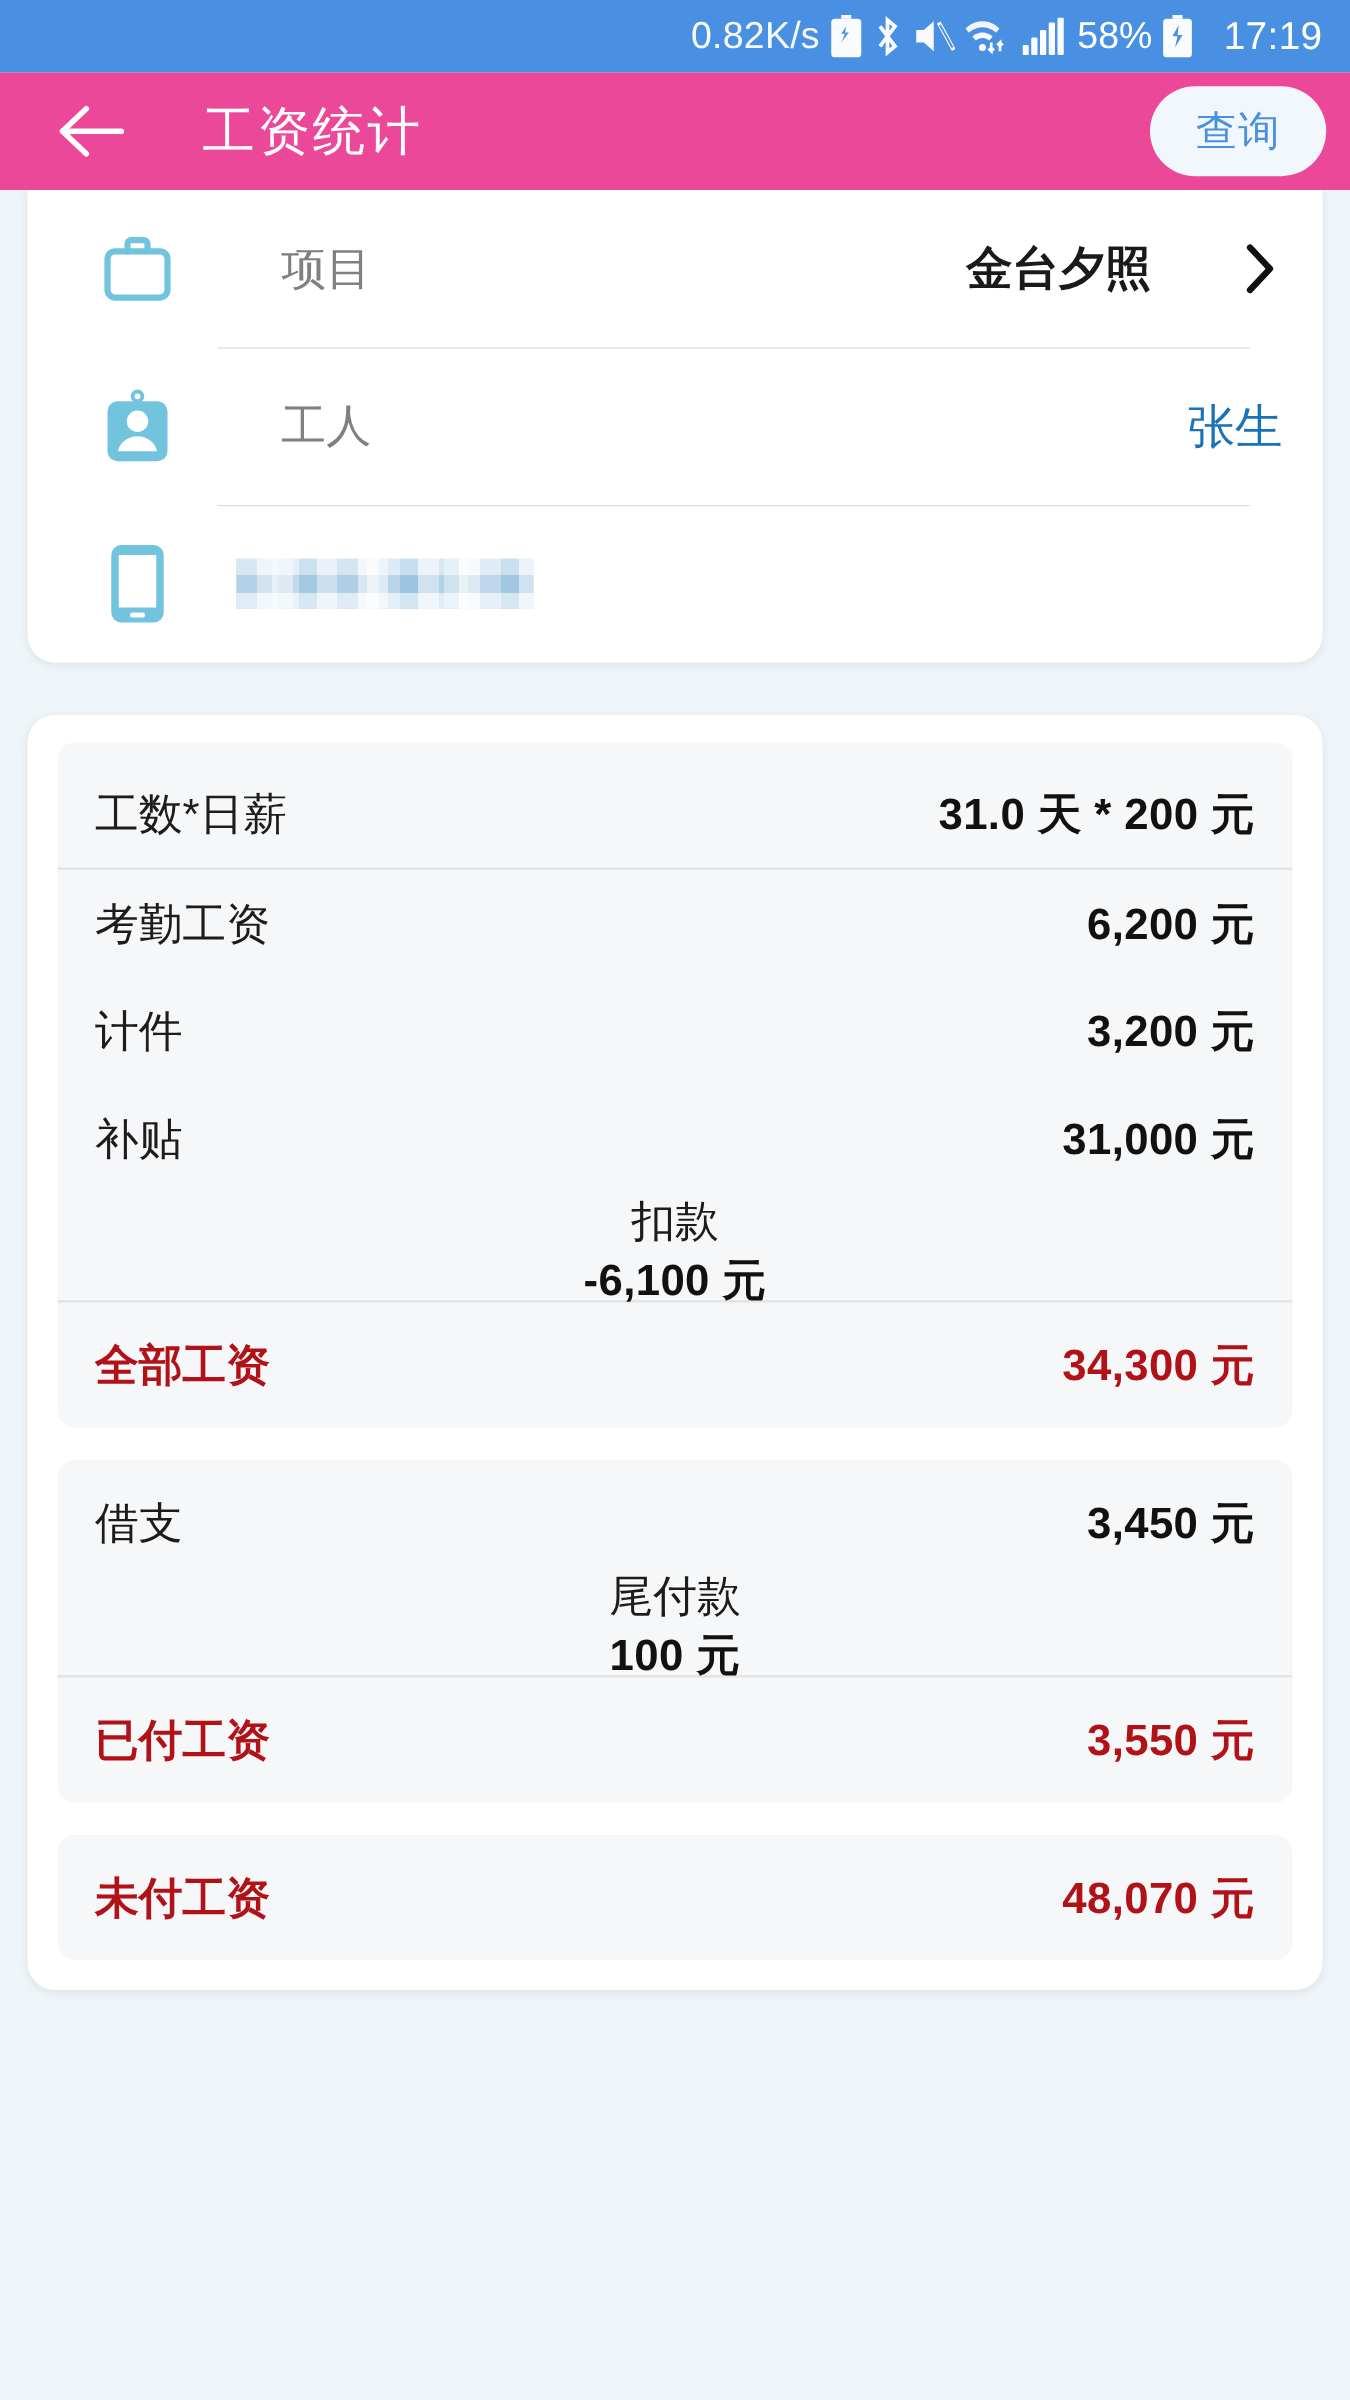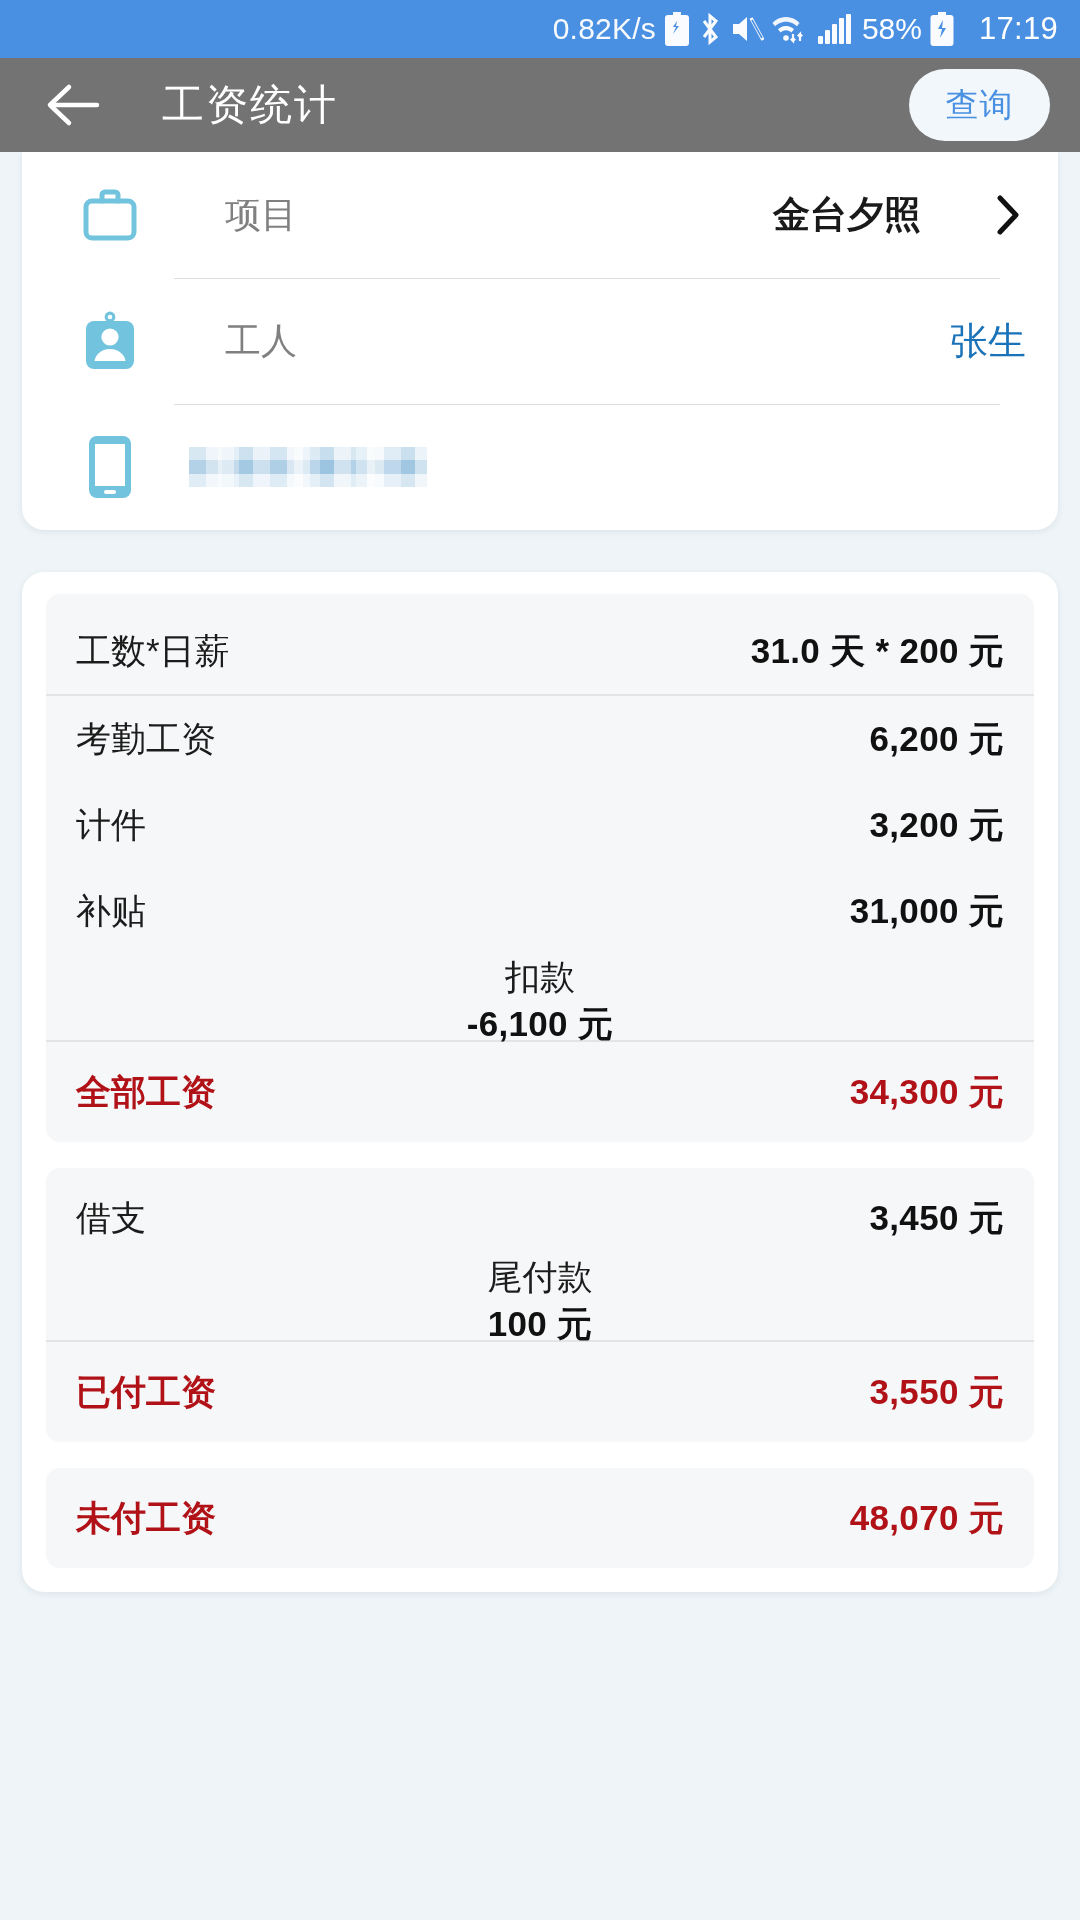--- a/index.html
+++ b/index.html
@@ -48,21 +48,21 @@
   .sb-time {
     font-size: 31px;
     color: #ffffff;
     margin-left: 17px;
     letter-spacing: 0.3px;
   }
 
   
   .appbar {
     height: 94px;
-    background: #737373;
+    background: #ec4899;
     display: flex;
     align-items: center;
     padding: 0 26px 0 44px;
     position: relative;
   }
   .back-arrow {
     width: 58px;
     height: 58px;
     display: flex;
     align-items: center;
@@ -72,21 +72,21 @@
   }
   .appbar-title {
     color: #ffffff;
     font-size: 42px;
     margin-left: 60px;
     letter-spacing: 2px;
     font-weight: 400;
   }
   .query-btn {
     position: absolute;
-    right: 30px;
+    right: 19px;
     top: 50%;
     transform: translateY(-50%);
     background: #f2f7fb;
     color: #4a90e2;
     font-size: 33px;
     border-radius: 46px;
     width: 141px;
     height: 72px;
     display: flex;
     align-items: center;

